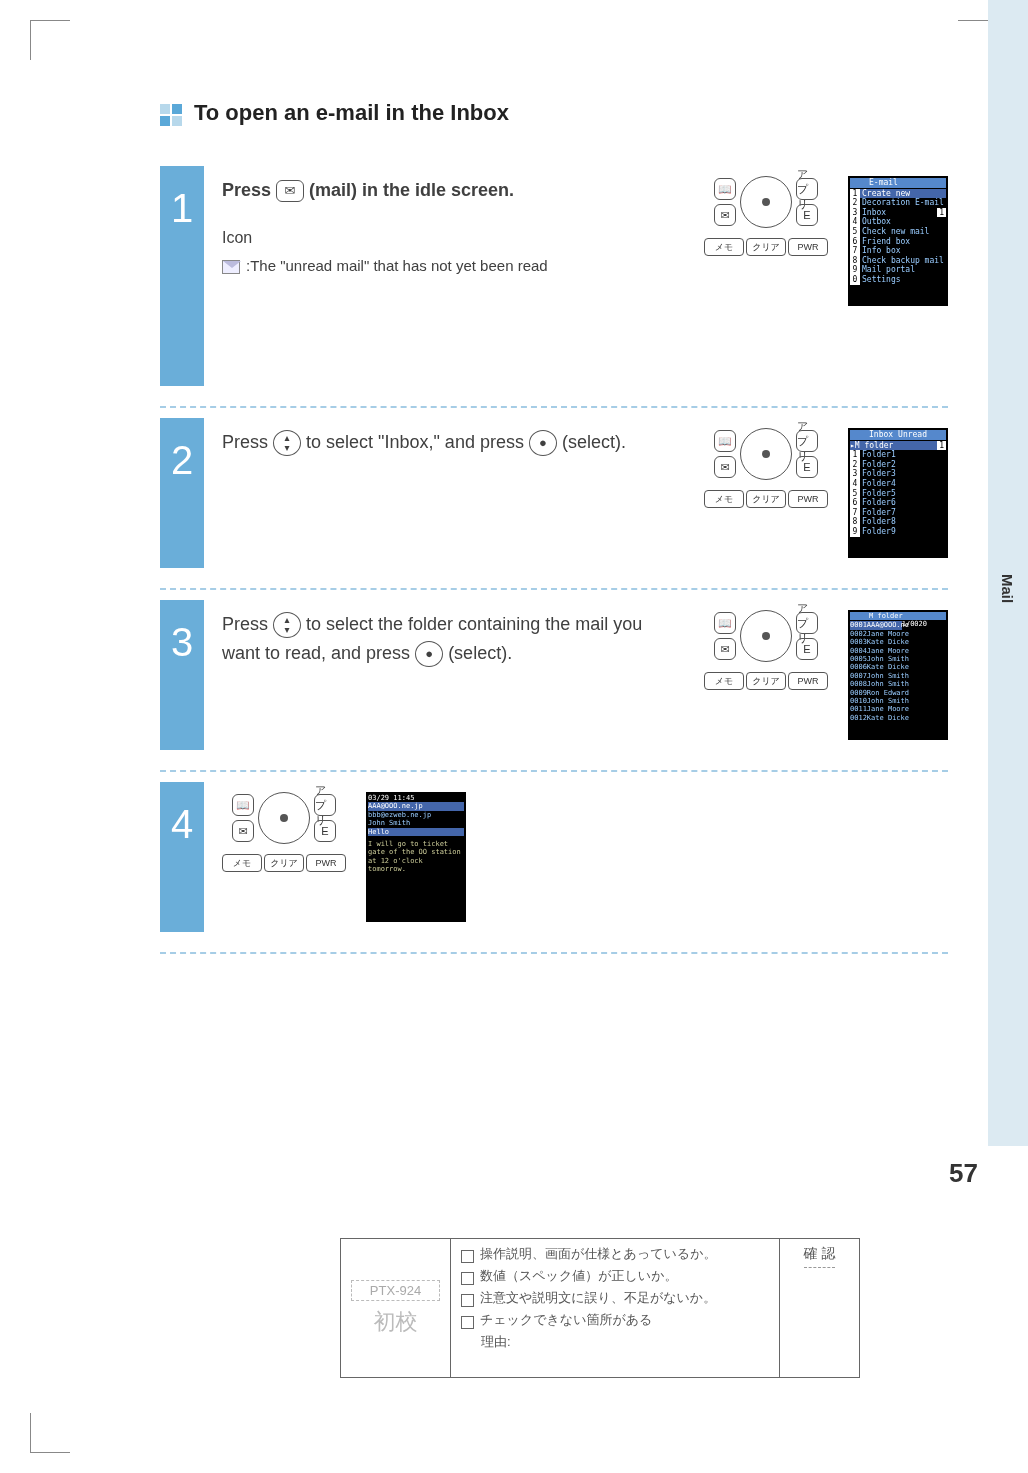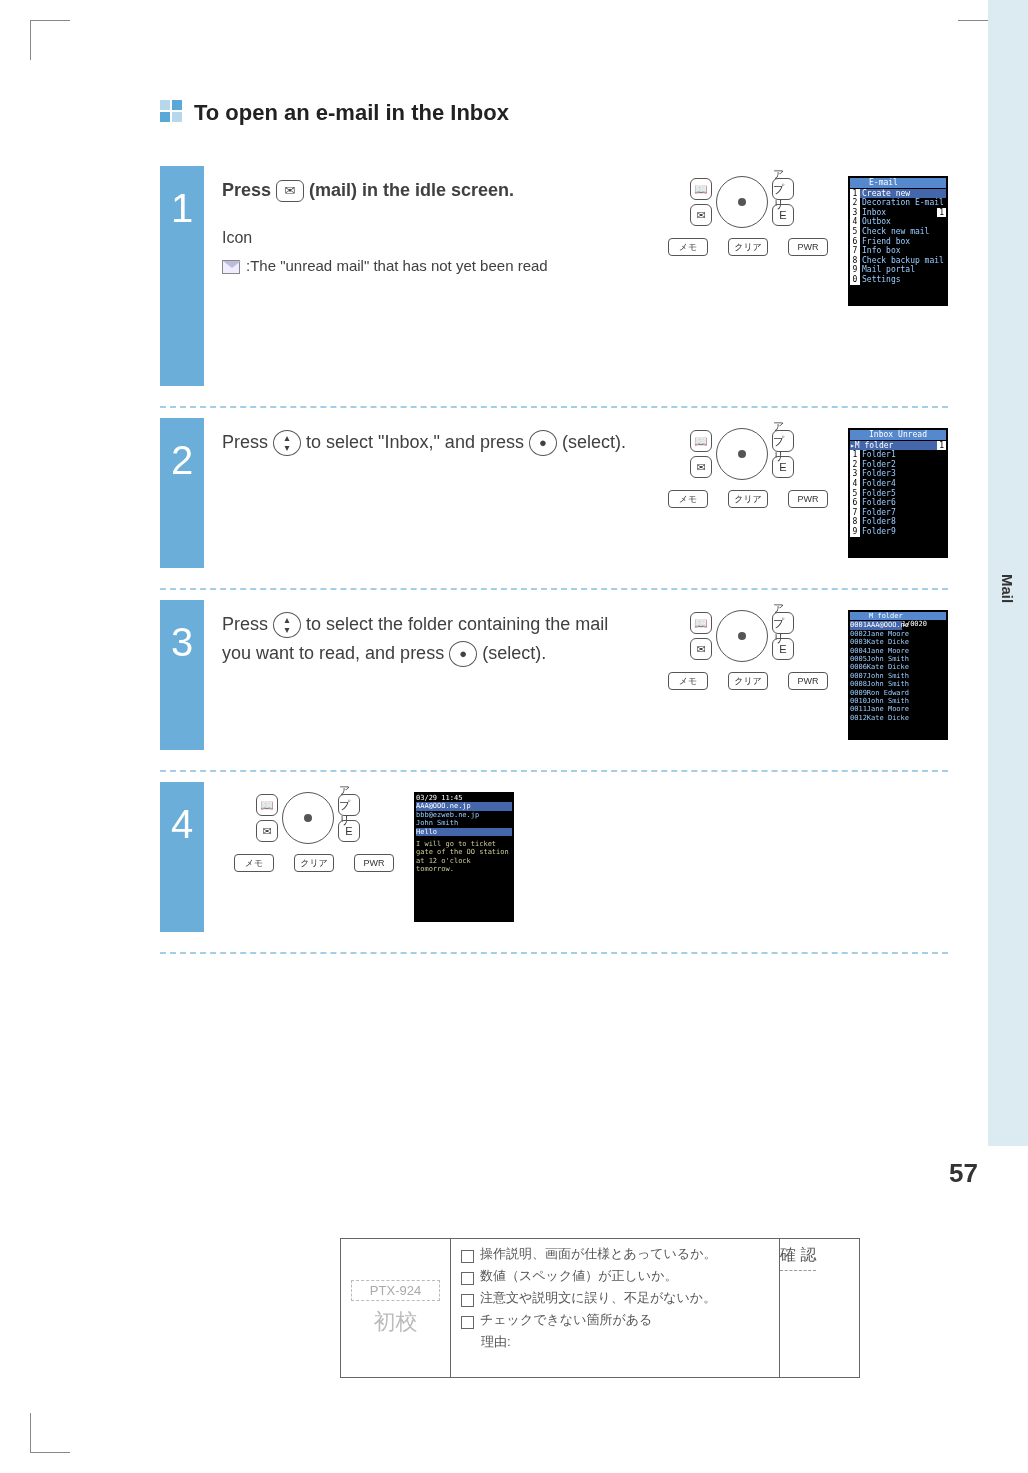--- a/index.html
+++ b/index.html
@@ -19,21 +19,21 @@
     padding: 100px 80px 50px 160px;
   }
   .crop-marks { position: absolute; inset: 0; pointer-events: none; }
   .crop { position: absolute; width: 40px; height: 40px; border-color: #888; }
   .crop.tl { top: 20px; left: 30px; border-top: 1px solid #888; border-left: 1px solid #888; }
   .crop.tr { top: 20px; right: 30px; border-top: 1px solid #888; border-right: 1px solid #888; }
   .crop.bl { bottom: 20px; left: 30px; border-bottom: 1px solid #888; border-left: 1px solid #888; }
 
   .heading {
     display: flex;
-    align-items: flex-start;
+    align-items: flex-end;
     gap: 12px;
     margin-bottom: 40px;
   }
   .heading-icon {
     width: 22px; height: 22px;
     display: grid;
     grid-template-columns: 1fr 1fr;
     grid-template-rows: 1fr 1fr;
     gap: 2px;
   }
@@ -92,21 +92,21 @@
     display: flex; align-items: center; justify-content: center;
   }
   .nav-cluster::before, .nav-cluster::after {
     content: ""; position: absolute; background: #555;
   }
   .nav-cluster .center-dot {
     width: 8px; height: 8px; border-radius: 50%; background: #555;
   }
   .side-key { width: 22px; height: 22px; border: 1.5px solid #555; border-radius: 6px; font-size: 11px; display:flex; align-items:center; justify-content:center; }
 
-  .soft-row { display:flex; gap:20px;margin-left:12px; }
+  .soft-row { display:flex; gap:2px; }
   .soft { border:1.5px solid #555; border-radius:4px; width:40px; height:18px; font-size:9px; display:flex; align-items:center; justify-content:center; }
 
   .phone-screen {
     width: 100px; height: 130px;
     background: #000;
     color: #9cf;
     font-family: monospace;
     font-size: 8px;
     line-height: 1.2;
     padding: 2px;
@@ -164,22 +164,22 @@
   .review-left .code { font-size: 13px; border: 1px dashed #bbb; padding: 2px 18px; margin-bottom: 6px; }
   .review-left .proof { font-size: 22px; color: #bbb; }
   .review-mid {
     flex: 1; padding: 6px 10px; font-size: 13px; color: #555;
     display:flex; flex-direction:column; gap:4px;
   }
   .review-mid label { display:flex; align-items:flex-end; gap:6px; }
   .review-mid .cb { width:13px; height:13px; border:1.5px solid #666; flex-shrink:0; }
   .review-right {
     width: 80px; border-left: 1.5px solid #666;
-    display:flex; align-items:flex-start; justify-content:flex-start; padding-top:6px;
-    color:#555; font-size:16px;
+    display:flex; align-items:flex-start; justify-content:center; padding-top:6px;
+    color:#555; font-size:14px;
   }
   .review-right .inner { border-bottom: 1px dashed #999; padding-bottom: 4px; }
 
   .step1 .step-num { min-height: 220px; }
   .step2 .step-num { min-height: 150px; }
   .step3 .step-num { min-height: 150px; }
   .step4 .step-num { min-height: 150px; }
 </style>
 </head>
 <body>

